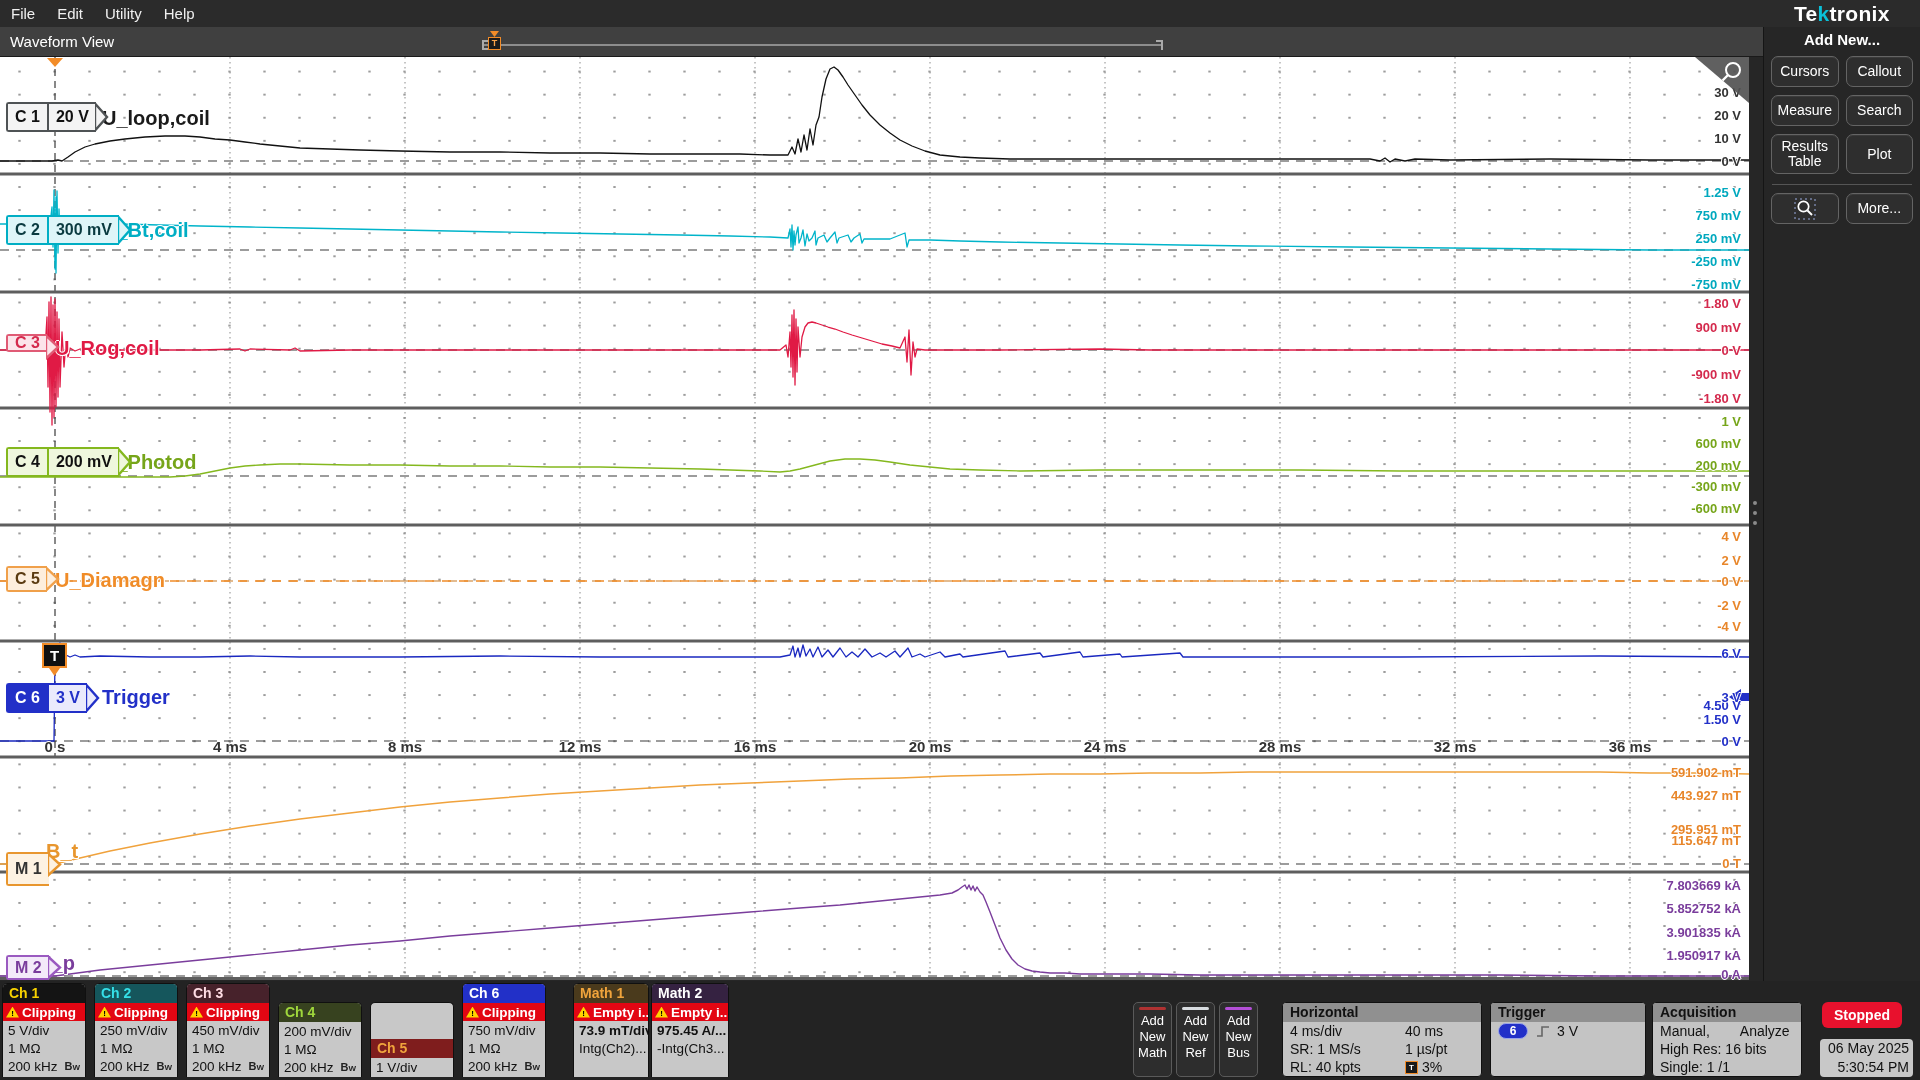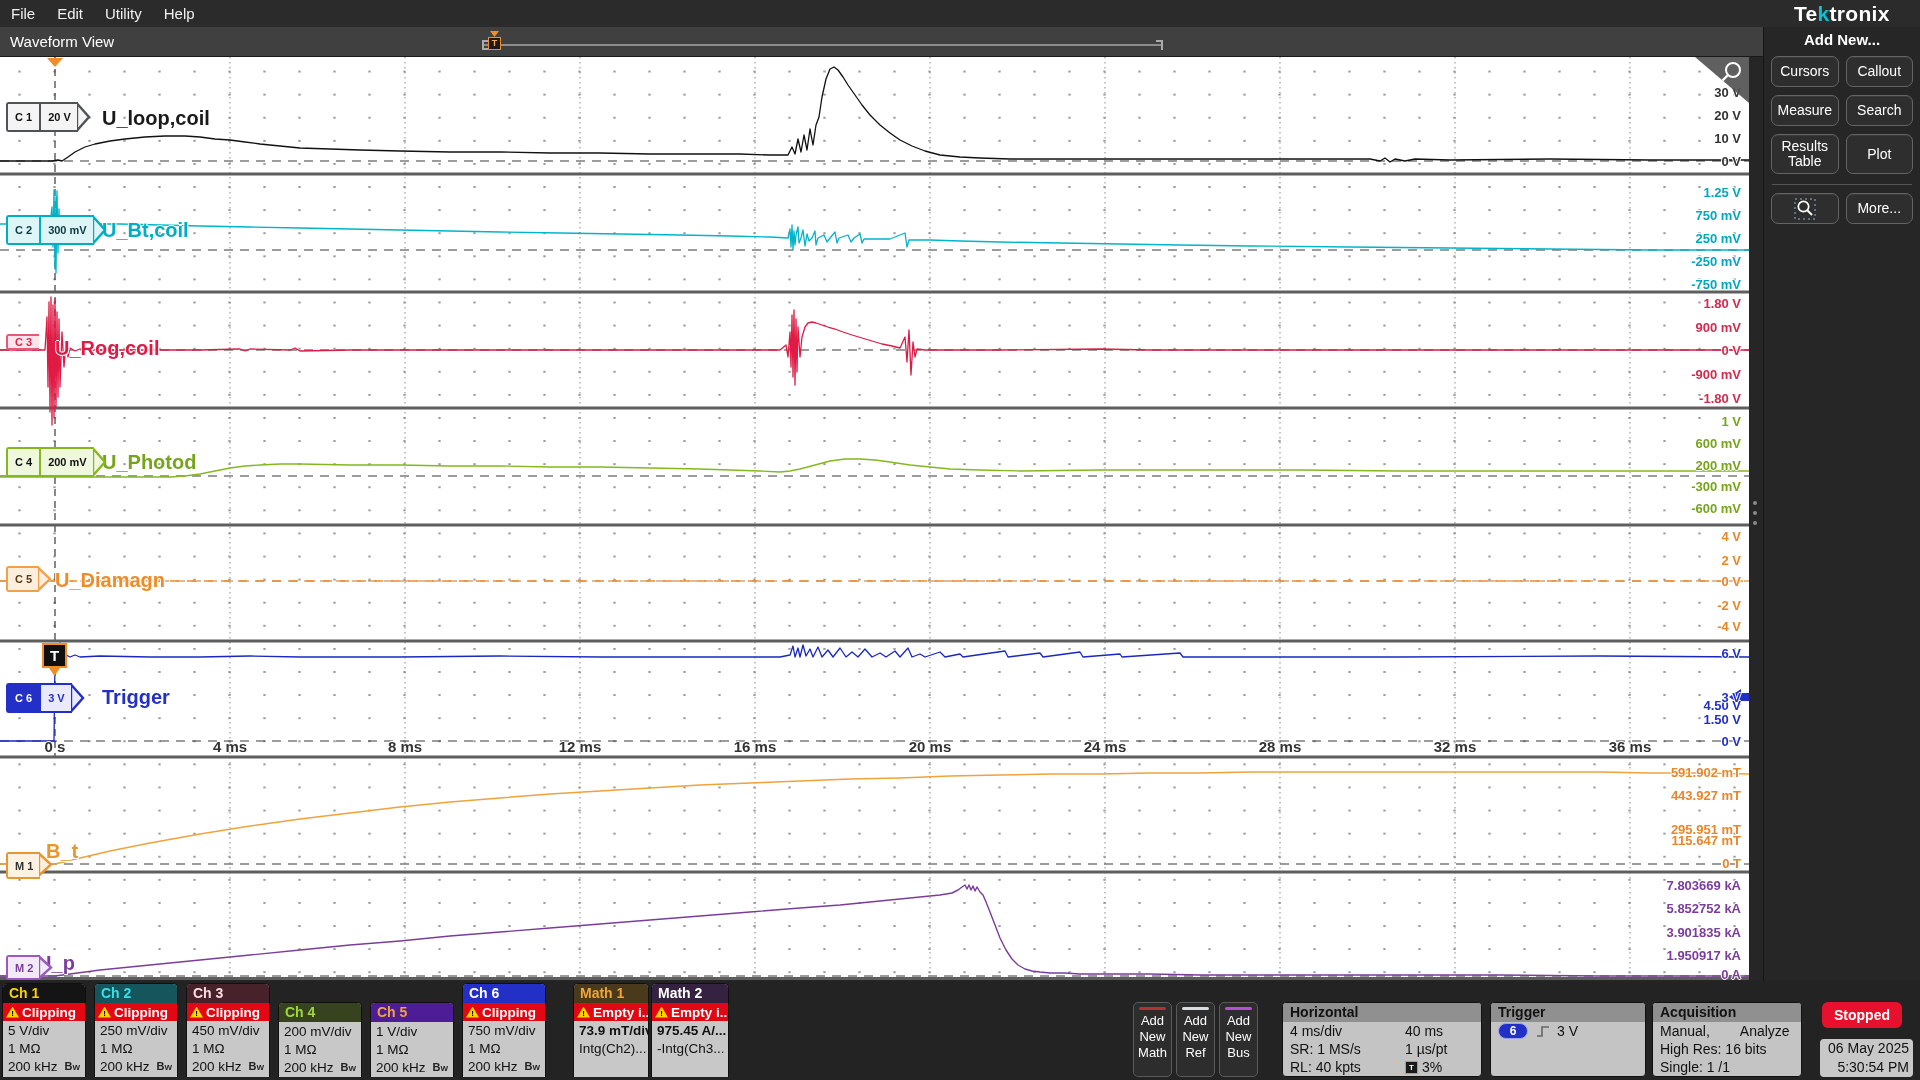--- a/index.html
+++ b/index.html
@@ -24,21 +24,21 @@
     background-size:35px 23.1px;background-position:2px 3px}
   #wavesvg{position:absolute;left:0;top:0;z-index:2}
   .sl{position:absolute;right:8px;z-index:3;font-weight:bold;font-size:13px;transform:translateY(-50%);white-space:nowrap;
       text-shadow:0 1px 0 #fff,0 -1px 0 #fff,1px 0 0 #fff,-1px 0 0 #fff}
   .chname{position:absolute;z-index:4;font-weight:bold;font-size:20px;white-space:nowrap;
       text-shadow:0 1px 0 #fff,0 -1px 0 #fff,1px 0 0 #fff,-1px 0 0 #fff,1px 1px 0 #fff}
   .timelabel{position:absolute;z-index:3;font-weight:bold;font-size:15px;color:#333;transform:translateX(-50%);
       text-shadow:0 1px 0 #fff,0 -1px 0 #fff,1px 0 0 #fff,-1px 0 0 #fff}
   .badge{position:absolute;z-index:5;display:flex;align-items:stretch}
   .badge .box{display:flex;border:2px solid var(--bc);border-right:none;border-radius:3px 0 0 3px}
-  .badge .sec{display:flex;align-items:center;padding:0 7px;font-weight:bold;font-size:11px;white-space:nowrap}
+  .badge .sec{display:flex;align-items:center;padding:0 7px;font-weight:bold;font-size:16px;white-space:nowrap}
   .badge .sec + .sec{border-left:2px solid var(--bc)}
   #tbadge{position:absolute;z-index:6}
   #tbadge .sq{width:25px;height:25px;background:#101010;border:2px solid #f28c28;color:#fff;font-weight:bold;font-size:15px;text-align:center;line-height:21px}
   #tbadge .tr{margin:0 auto;width:11px;height:8px;background:#f28c28;clip-path:polygon(0 0,100% 0,50% 100%)}
   #cornerzoom{position:absolute;right:0;top:0;width:54px;height:46px;z-index:6;clip-path:polygon(0 0,100% 0,100% 100%);background:rgba(82,82,82,.92)}
   #splitdots{position:absolute;left:1753px;top:495px;width:5px;z-index:3}
   #splitdots i{display:block;width:4px;height:4px;border-radius:50%;background:#8a8a8a;margin:6px 0}
   
   #sidebar{position:absolute;left:1763px;top:27px;width:157px;height:954px;background:#262626;border-left:1px solid #151515;padding:3px 7px}
   #sb-header{color:#fff;font-weight:bold;font-size:15px;text-align:center;margin-top:1px}
@@ -158,21 +158,21 @@
         <svg width="14" height="30" viewBox="0 0 14 30" style="margin-left:-1px">
           <polygon points="0,1.5 12,15 0,28.5" fill="#def5f8" stroke="#00aec4" stroke-width="2.4"></polygon>
         </svg>
       </div>
       <div class="chname" style="left: 102px; top: 162px; color: rgb(0, 174, 196);">U_Bt,coil</div>
       <div class="sl" style="top: 246px; color: rgb(212, 42, 77);">1.80 V</div>
       <div class="sl" style="top: 270px; color: rgb(212, 42, 77);">900 mV</div>
       <div class="sl" style="top: 293px; color: rgb(212, 42, 77);">0 V</div>
       <div class="sl" style="top: 317px; color: rgb(212, 42, 77);">-900 mV</div>
       <div class="sl" style="top: 341px; color: rgb(212, 42, 77);">-1.80 V</div>
-      <div class="badge" style="left: 6px; top: 277px; height: 18px; flex-direction: column; --bc: #e05b75;">
+      <div class="badge" style="left: 6px; top: 277px; height: 18px; --bc: #e05b75;">
         <div class="box">
           <span class="sec" style="background: rgb(252, 228, 234); color: rgb(212, 42, 77);">C 3</span>
         </div>
         <svg width="14" height="26" viewBox="0 0 14 26" style="margin-left:-1px">
           <polygon points="0,1.5 12,13 0,24.5" fill="#fce4ea" stroke="#e05b75" stroke-width="2.4"></polygon>
         </svg>
       </div>
       <div class="chname" style="left: 55px; top: 280px; color: rgb(224, 26, 69);">U_Rog,coil</div>
       <div class="sl" style="top: 364px; color: rgb(118, 165, 26);">1 V</div>
       <div class="sl" style="top: 386px; color: rgb(118, 165, 26);">600 mV</div>
@@ -216,21 +216,21 @@
         <svg width="14" height="30" viewBox="0 0 14 30" style="margin-left:-1px">
           <polygon points="0,1.5 12,15 0,28.5" fill="#eaeafc" stroke="#2230c8" stroke-width="2.4"></polygon>
         </svg>
       </div>
       <div class="chname" style="left: 102px; top: 629px; color: rgb(34, 48, 200);">Trigger</div>
       <div class="sl" style="top: 715px; color: rgb(232, 134, 42);">591.902 mT</div>
       <div class="sl" style="top: 738px; color: rgb(232, 134, 42);">443.927 mT</div>
       <div class="sl" style="top: 760px; color: rgb(232, 134, 42); margin-top: 12px;">295.951 mT</div>
       <div class="sl" style="top: 783px; color: rgb(232, 134, 42);">115.647 mT</div>
       <div class="sl" style="top: 806px; color: rgb(232, 134, 42);">0 T</div>
-      <div class="badge" style="left: 6px; top: 795px; height: 27px; --bc: #e8962e;">
+      <div class="badge" style="left: 6px; top: 795px; height: 34px; --bc: #e8962e;">
         <div class="box">
           <span class="sec" style="background: rgb(253, 242, 226); color: rgb(51, 51, 51);">M 1</span>
         </div>
         <svg width="14" height="25" viewBox="0 0 14 25" style="margin-left:-1px">
           <polygon points="0,1.5 12,12.5 0,23.5" fill="#fdf2e2" stroke="#e8962e" stroke-width="2.4"></polygon>
         </svg>
       </div>
       <div class="chname" style="left: 46px; top: 783px; color: rgb(232, 150, 46);">B_t</div>
       <div class="sl" style="top: 828px; color: rgb(122, 61, 156);">7.803669 kA</div>
       <div class="sl" style="top: 851px; color: rgb(122, 61, 156);">5.852752 kA</div>
@@ -355,21 +355,21 @@
         </div>
         <div class="trow">
           <span>1 MΩ</span>
         </div>
         <div class="trow">
           <span>200 kHz</span>
           <span class="bw">B<span>W</span></span>
         </div>
       </div>
       <div class="tile" style="left: 370px; top: 21px; width: 84px; height: 75px;">
-        <div class="thead" style="background: #4c1d95; color: rgb(240, 164, 60);">Ch 5</div>
+        <div class="thead" style="background: #7f1d1d; color: rgb(240, 164, 60); margin-top: 36px;">Ch 5</div>
         <div class="trow">
           <span>1 V/div</span>
         </div>
         <div class="trow">
           <span>1 MΩ</span>
         </div>
         <div class="trow">
           <span>200 kHz</span>
           <span class="bw">B<span>W</span></span>
         </div>

